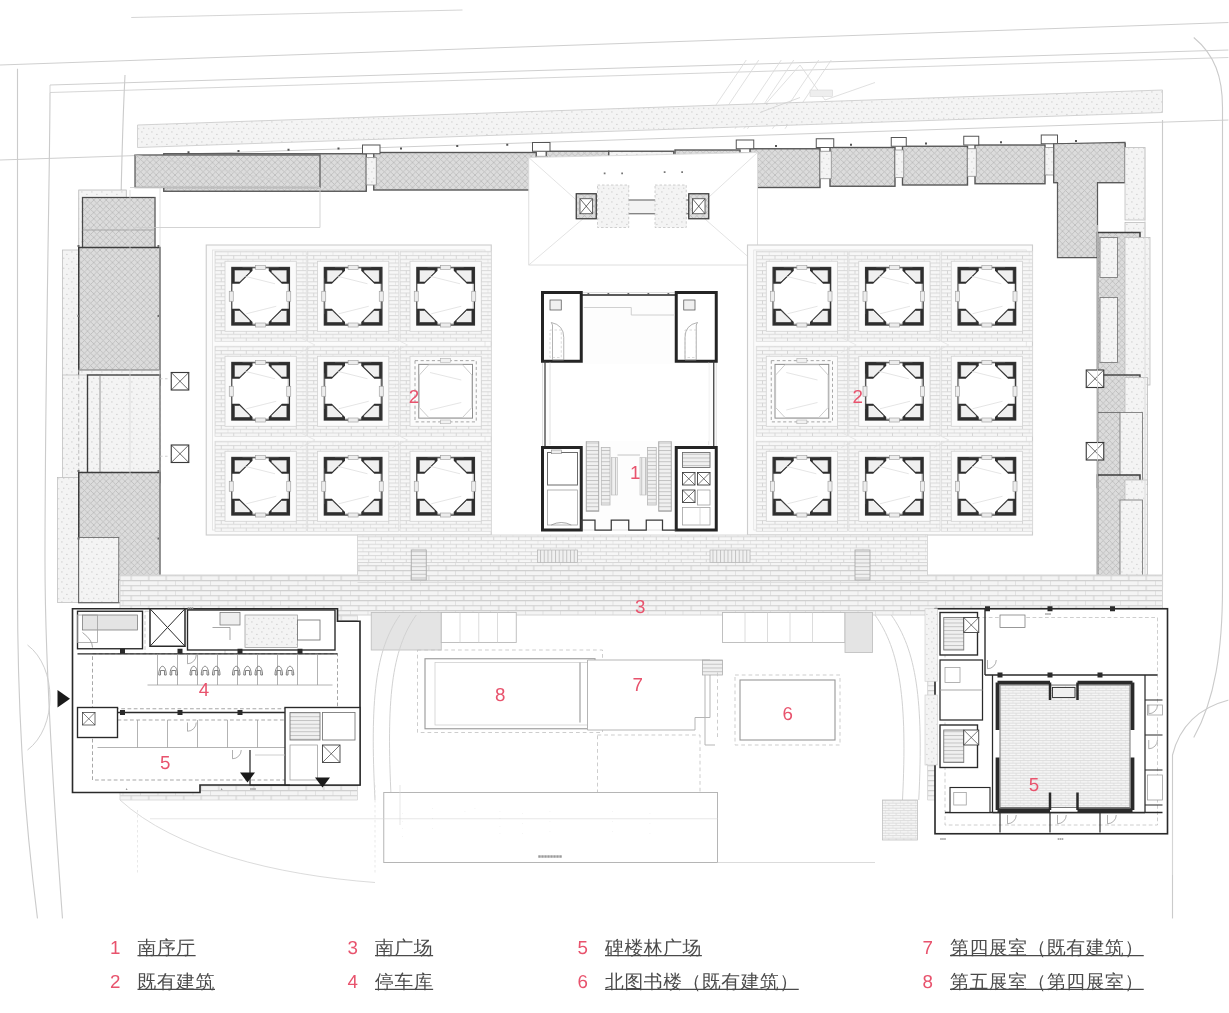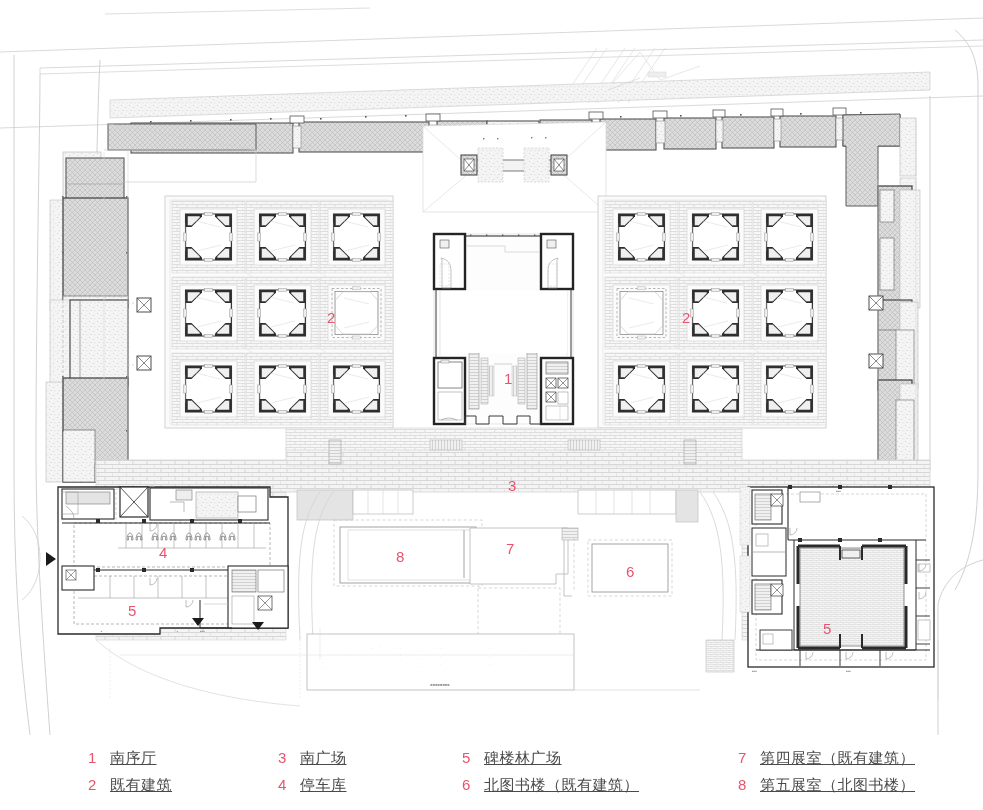--- a/index.html
+++ b/index.html
@@ -842,18 +842,18 @@
       </div>
     </div>
 
     <div class="legend-col c4">
       <div class="legend-row">
         <span class="legend-num">7</span>
         <span class="legend-label">第四展室（既有建筑）</span>
       </div>
       <div class="legend-row">
         <span class="legend-num">8</span>
-        <span class="legend-label">第五展室（北图书楼）</span>
+        <span class="legend-label">第五展室（第四展室）</span>
       </div>
     </div>
 
   </div>
 </div>
 
 </body></html>

